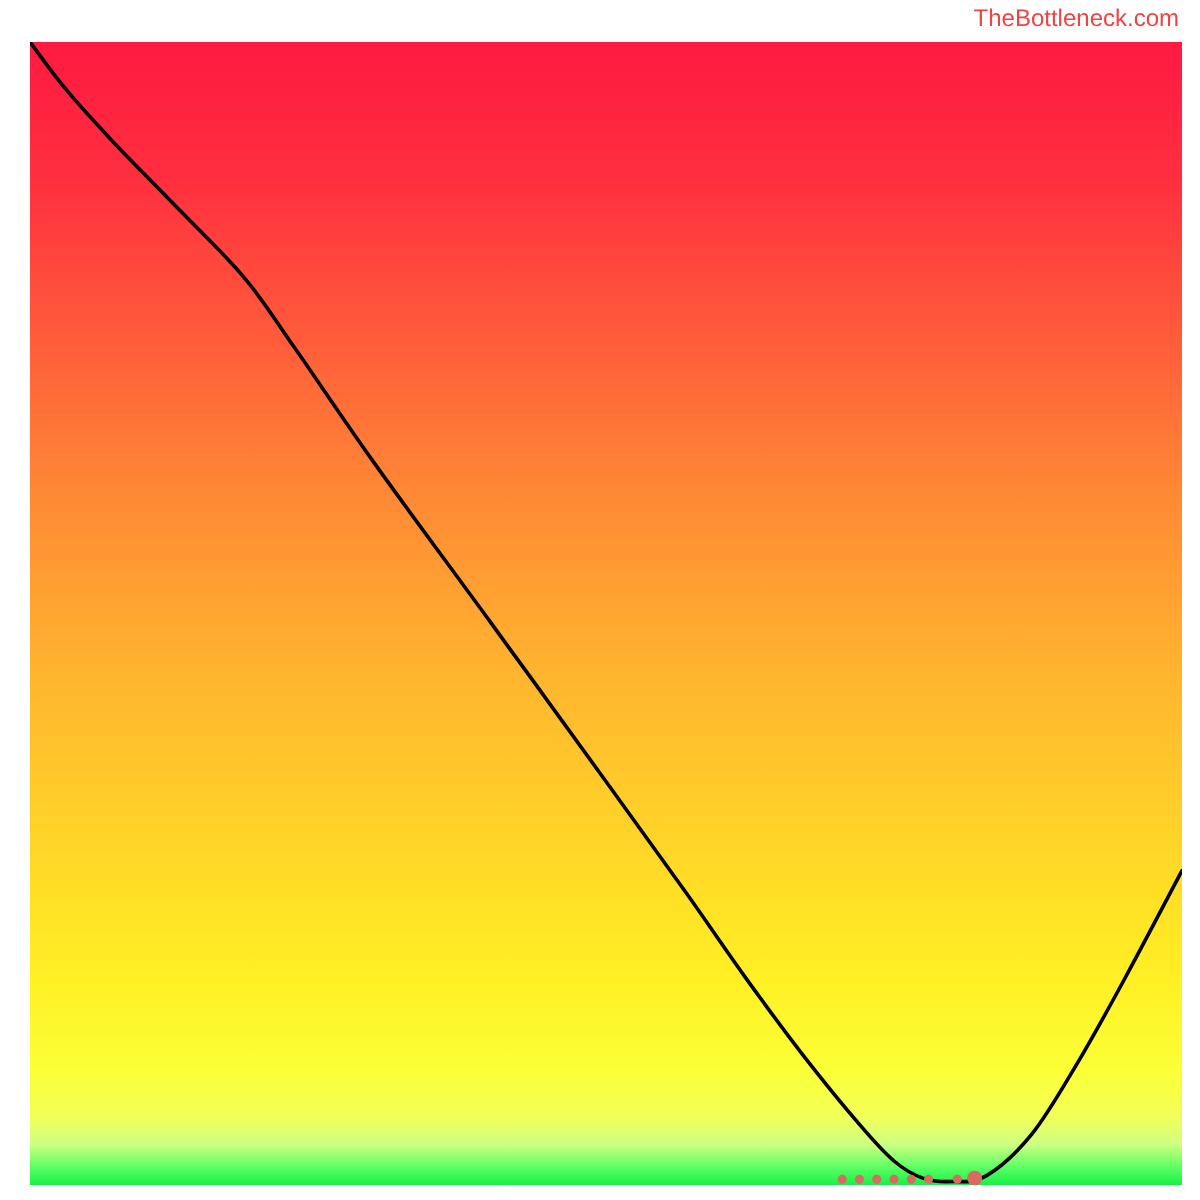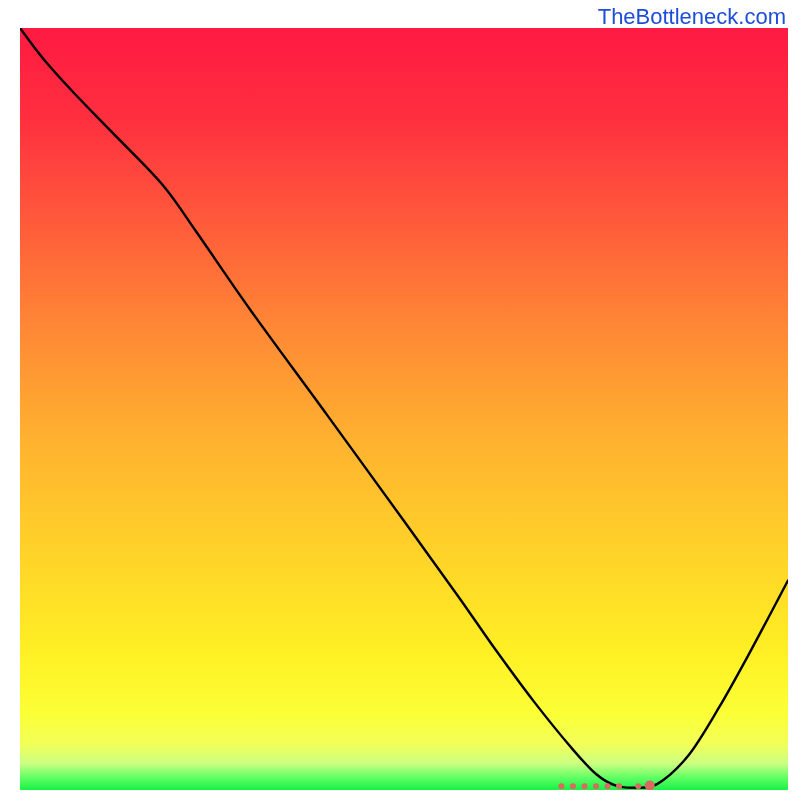--- a/index.html
+++ b/index.html
@@ -8,22 +8,22 @@
     height: 800px;
     background: #ffffff;
     position: relative;
     font-family: Arial, Helvetica, sans-serif;
     overflow: hidden;
   }
   .watermark {
     position: absolute;
     top: 4px;
     right: 14px;
-    color: #1d4ed8;
-    font-size: 22px;
+    color: #ef4444;
+    font-size: 16px;
     font-weight: 500;
     z-index: 10;
   }
   .plot {
     position: absolute;
     left: 20px;
     top: 28px;
     width: 768px;
     height: 762px;
   }

